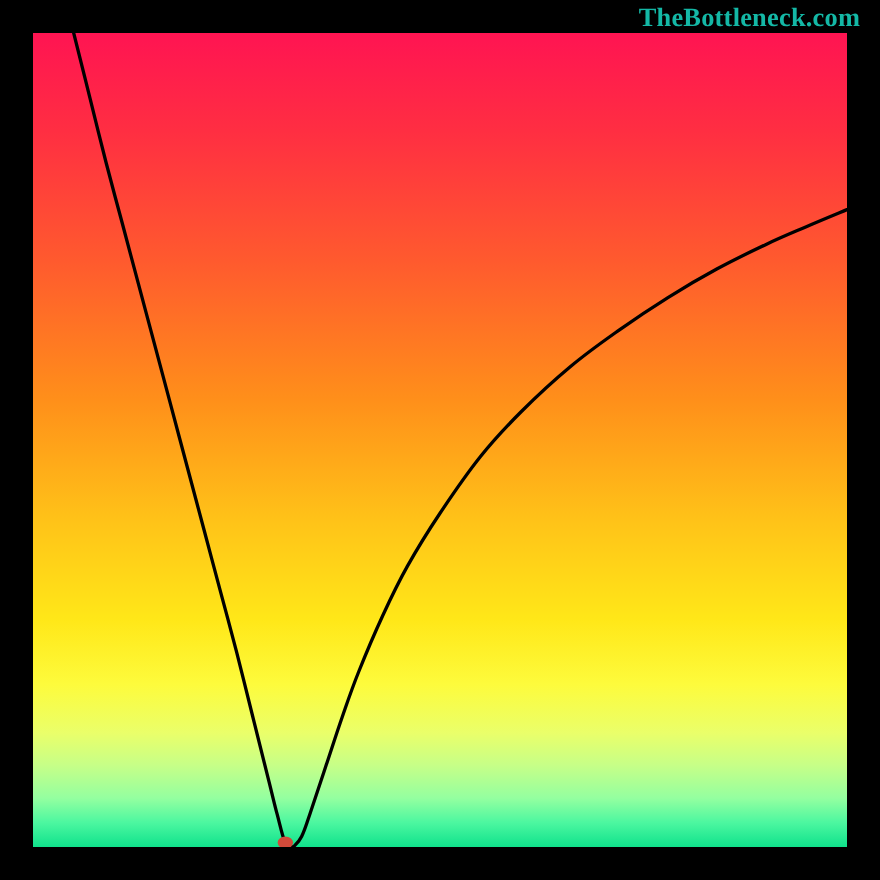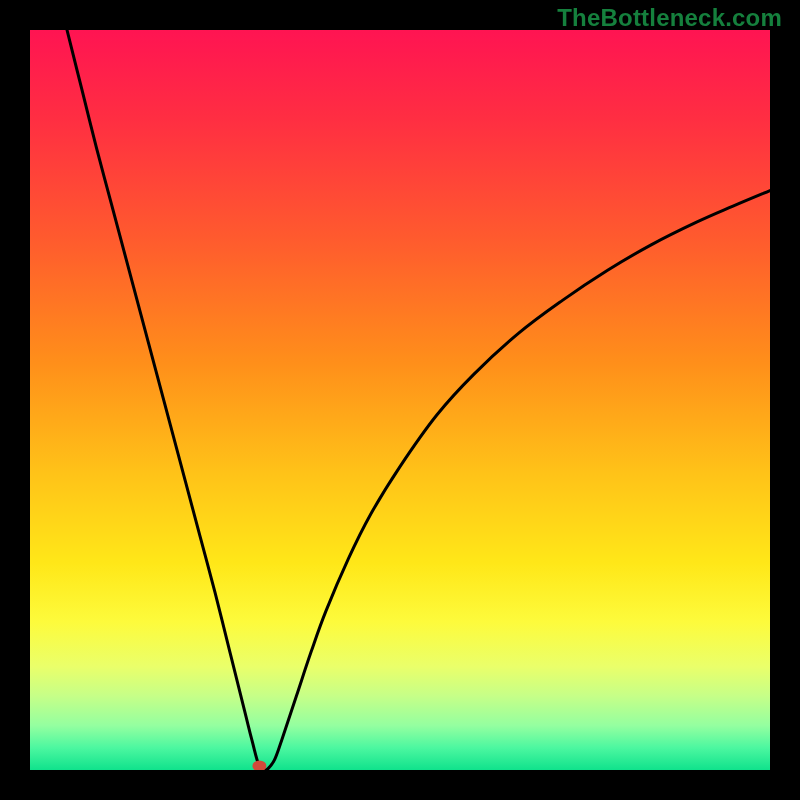--- a/index.html
+++ b/index.html
@@ -28,25 +28,25 @@
     position: absolute;
     left: 30px;
     top: 30px;
     width: 740px;
     height: 740px;
   }
   .watermark {
     position: absolute;
     top: 4px;
     right: 18px;
-    color: #15803d;
+    color: #14b8a6;
     font-size: 24px;
     font-weight: 600;
     letter-spacing: 0.2px;
-    font-family: Liberation Sans, sans-serif;
+    font-family: Liberation Serif, serif;
   }
 </style>
 </head>
 <body>
 
 <div class="container">
   <div class="watermark">TheBottleneck.com</div>
   <div class="frame"></div>
   <svg class="plot-area" viewBox="0 0 740 740" preserveAspectRatio="none">
     <defs>

